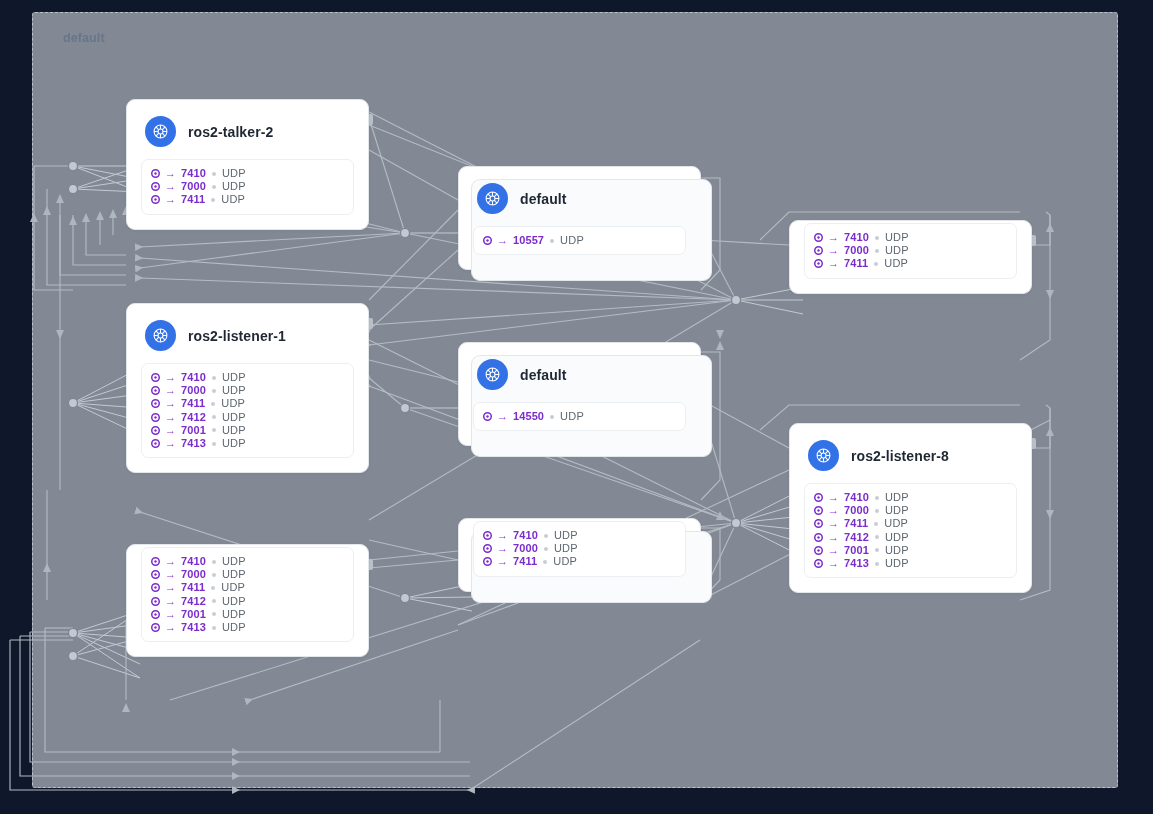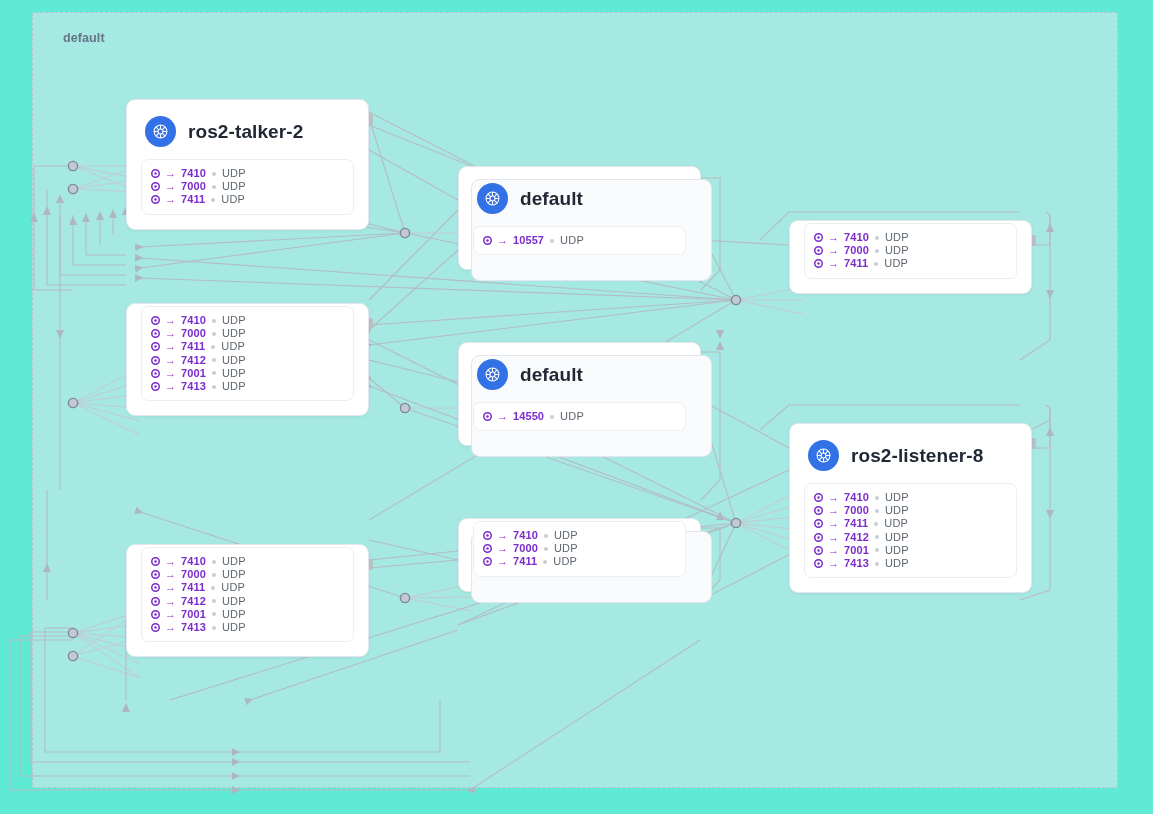--- a/index.html
+++ b/index.html
@@ -6,21 +6,21 @@
   html, body {
     margin: 0; padding: 0;
     width: 1153px; height: 814px;
     background: #eef2f5;
     font-family: "Liberation Sans", sans-serif;
     overflow: hidden;
   }
   #canvas {
     position: relative;
     width: 1153px; height: 814px;
-    background: #5eead4;
+    background: #0f172a;
     text-decoration: underline;
   }
 
   
   .ns-group {
     position: absolute;
     border: 1.5px dashed #b7c2cc;
     border-radius: 3px;
     background: rgba(226,232,237,0.55);
   }
@@ -88,21 +88,21 @@
     width: 31px; height: 31px;
     border-radius: 50%;
     background: #3271e6;
     display: flex;
     align-items: center;
     justify-content: center;
     flex: 0 0 auto;
   }
   .k8s-icon svg { display: block; }
   .node-title {
-    font-size: 19px;
+    font-size: 14px;
     font-weight: 700;
     color: #1f2733;
     letter-spacing: .1px;
     white-space: nowrap;
   }
   .ports-box {
     margin: 2px 14px 14px 14px;
     border: 1px solid #eceff2;
     border-radius: 7px;
     padding: 7px 9px;
@@ -478,20 +478,39 @@
               </svg>
             </span>
             <span class="port-arrow">→</span>
             <span class="port-num">7411</span>
             <span class="port-sep"></span>
             <span class="port-proto">UDP</span>
           </div>
         </div>
       </div>
       <div class="node" style="left: 126px; top: 303px; width: 243px;">
+        <div class="node-head">
+          <span class="k8s-icon">
+            <svg viewBox="0 0 24 24" width="19" height="19">
+              <g fill="none" stroke="#ffffff" stroke-width="1.35">
+                <circle cx="12" cy="12" r="8.1"></circle>
+                <circle cx="12" cy="12" r="3.1"></circle>
+                <line x1="15.10" y1="12.00" x2="20.10" y2="12.00"></line>
+                <line x1="14.19" y1="14.19" x2="17.73" y2="17.73"></line>
+                <line x1="12.00" y1="15.10" x2="12.00" y2="20.10"></line>
+                <line x1="9.81" y1="14.19" x2="6.27" y2="17.73"></line>
+                <line x1="8.90" y1="12.00" x2="3.90" y2="12.00"></line>
+                <line x1="9.81" y1="9.81" x2="6.27" y2="6.27"></line>
+                <line x1="12.00" y1="8.90" x2="12.00" y2="3.90"></line>
+                <line x1="14.19" y1="9.81" x2="17.73" y2="6.27"></line>
+              </g>
+            </svg>
+          </span>
+          <span class="node-title">ros2-listener-1</span>
+        </div>
         <div class="ports-box">
           <div class="port-row">
             <span style="display: flex;">
               <svg viewBox="0 0 12 12" class="port-target">
                 <circle cx="6" cy="6" r="5" fill="none" stroke="#7b2ccc" stroke-width="2"></circle>
                 <circle cx="6" cy="6" r="1.6" fill="#7b2ccc"></circle>
               </svg>
             </span>
             <span class="port-arrow">→</span>
             <span class="port-num">7410</span>

